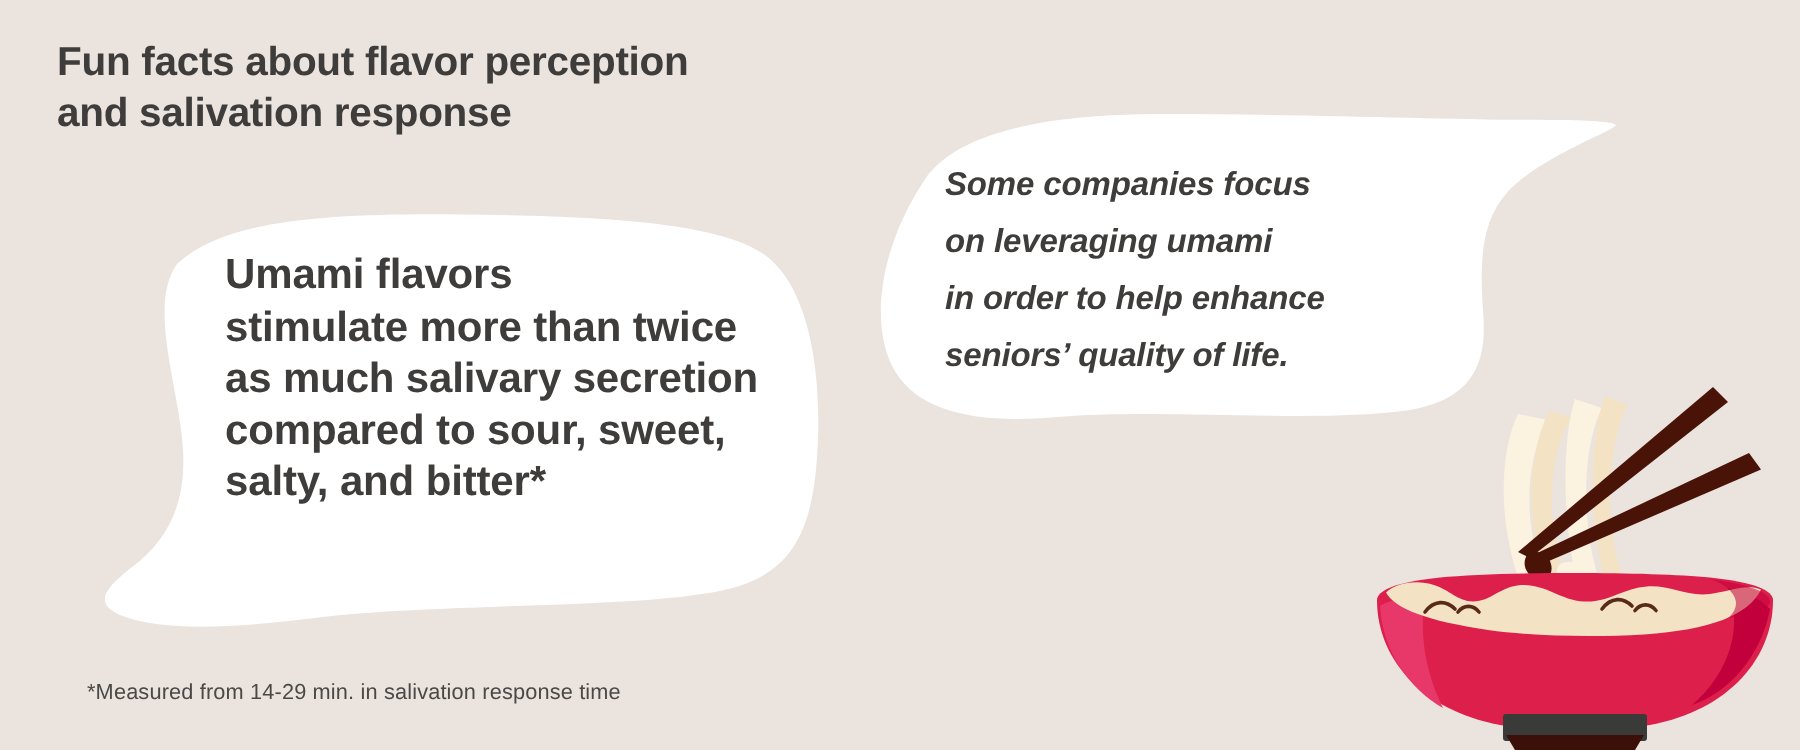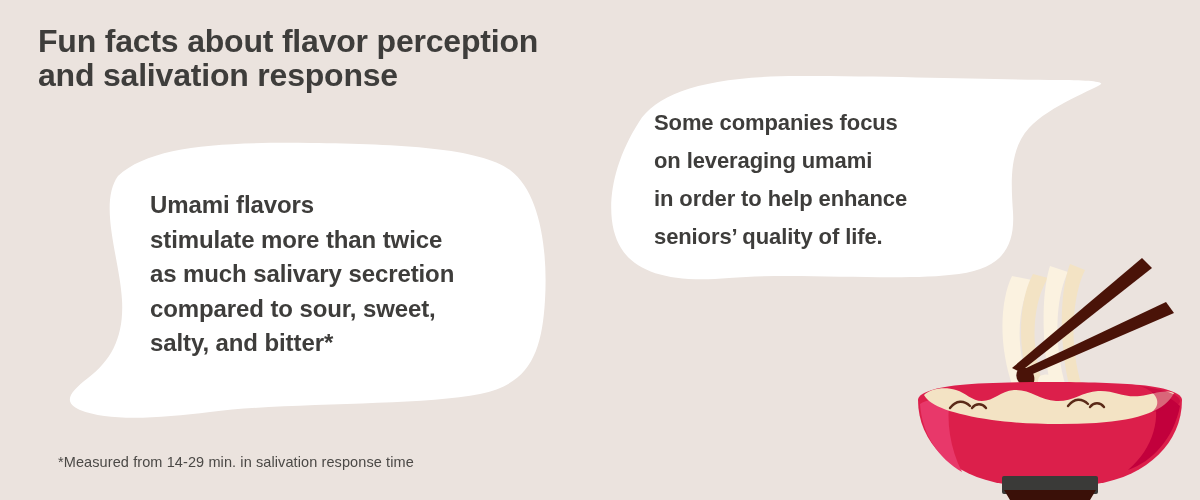--- a/index.html
+++ b/index.html
@@ -20,21 +20,21 @@
     background: #EBE3DE;
     overflow: hidden;
   }
 
   
   #title {
     position: absolute;
     left: 38px;
     top: 24px;
     width: 620px;
-    font-size: 32px;
+    font-size: 27px;
     font-weight: bold;
     line-height: 34px;
     letter-spacing: -0.2px;
     color: #3E3D3B;
     white-space: pre-line;
   }
 
   
   #footnote {
     position: absolute;
@@ -60,28 +60,28 @@
   .bubble-text {
     position: absolute;
     font-weight: bold;
     color: #3E3D3B;
     white-space: pre-line;
   }
 
   #bubble1-wrap { left: 40px; top: 140px; width: 520px; height: 285px; }
   #bubble1-text {
     left: 110px;
-    top: 48px;
+    top: 26px;
     width: 400px;
-    font-size: 24px;
+    font-size: 28px;
     line-height: 34.5px;
     letter-spacing: -0.1px;
   }
 
-  #bubble2-wrap { left: 599px; top: 62px; width: 520px; height: 235px; }
+  #bubble2-wrap { left: 575px; top: 62px; width: 520px; height: 235px; font-style: italic; }
   #bubble2-text {
     left: 55px;
     top: 42px;
     width: 400px;
     font-size: 22px;
     line-height: 38px;
     letter-spacing: -0.1px;
   }
 
   

